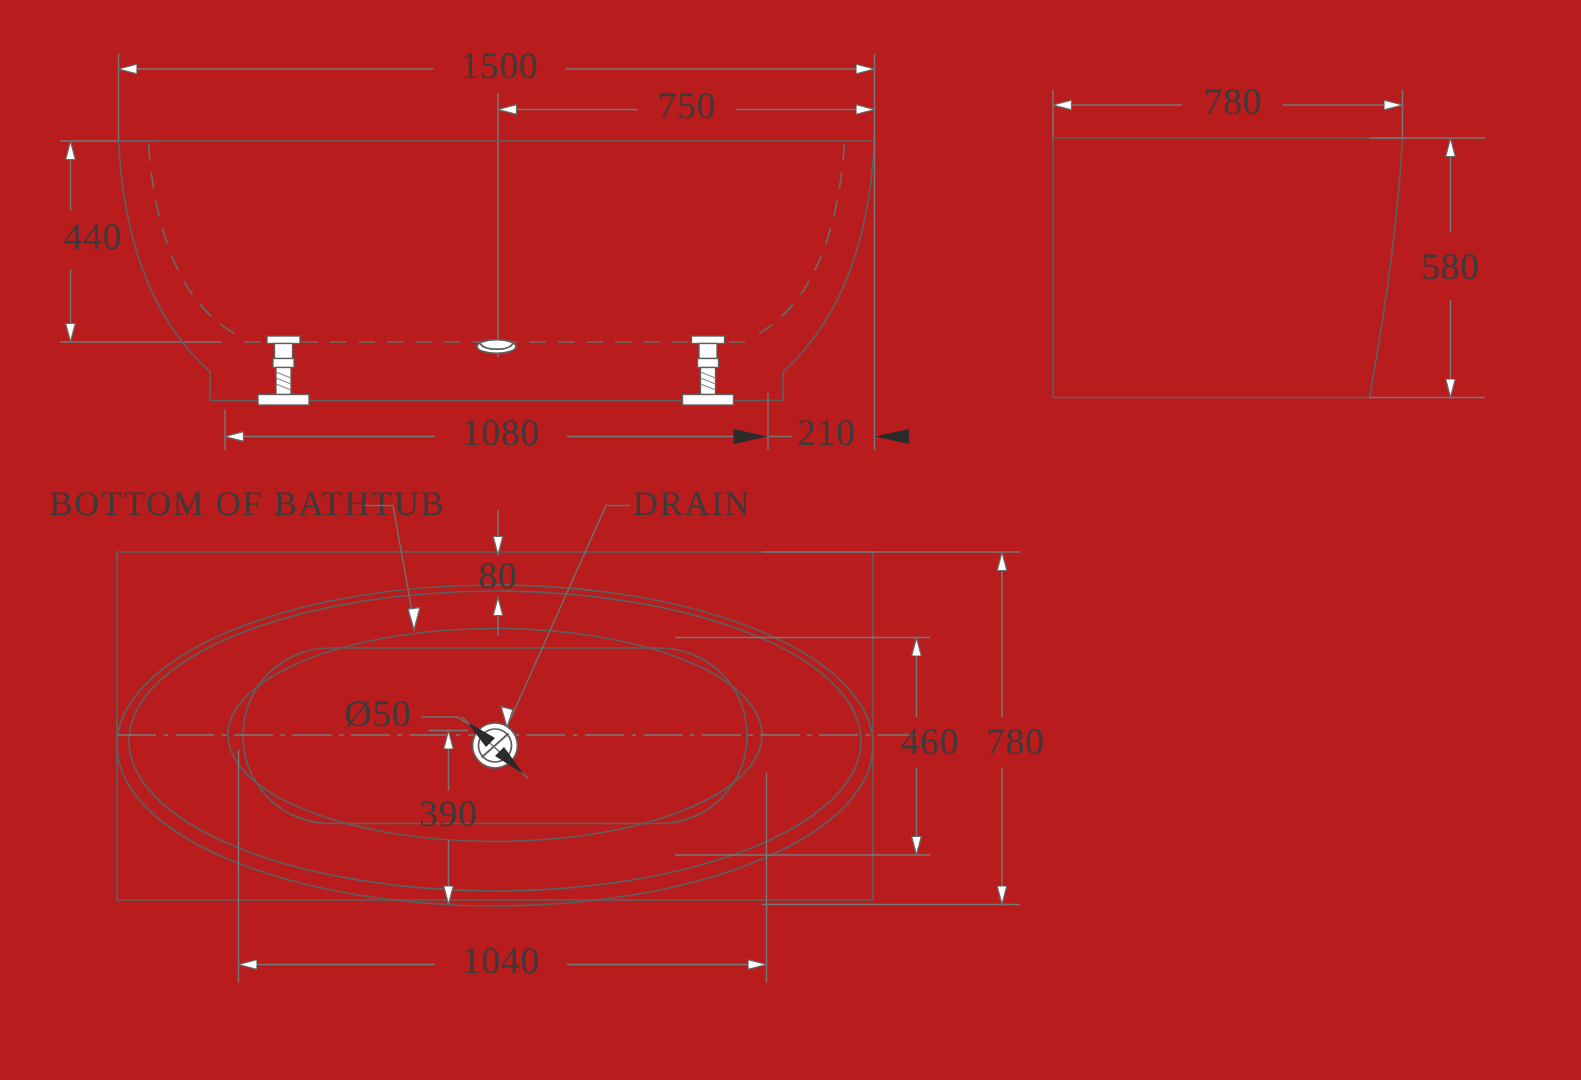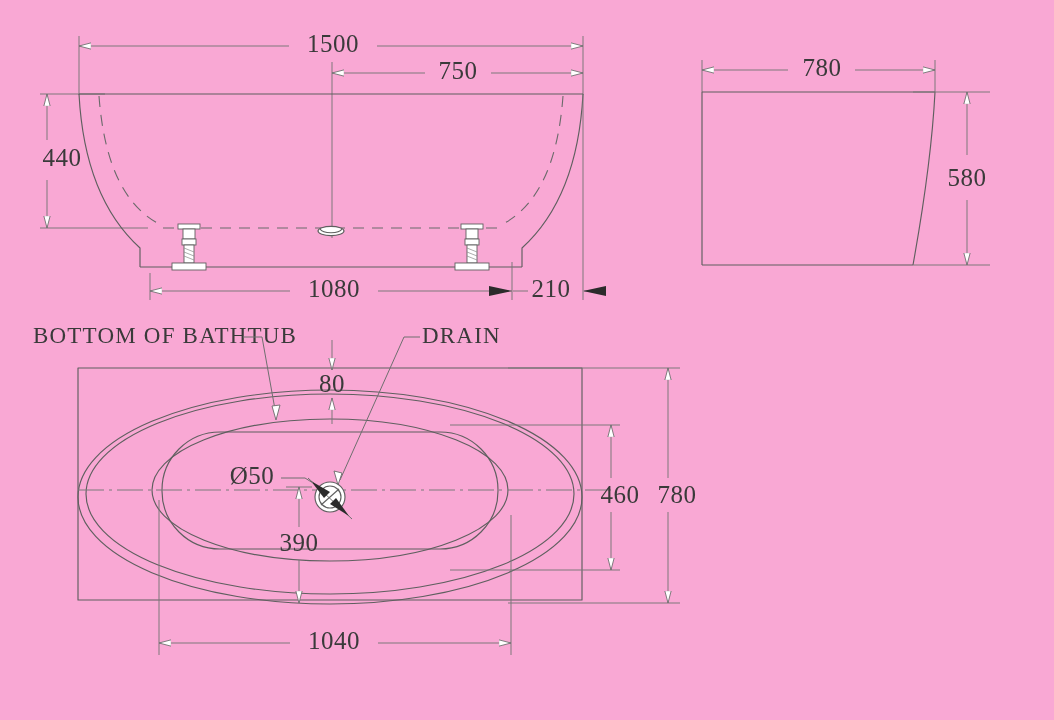--- a/index.html
+++ b/index.html
@@ -10,21 +10,21 @@
   body {
     width: 1054px;
     height: 720px;
     font-family: "Liberation Serif", serif;
     overflow: hidden;
   }
   #drawing-root {
     position: relative;
     width: 1054px;
     height: 720px;
-    background: #f9a8d4;
+    background: #b91c1c;
   }
   svg.sheet {
     position: absolute;
     top: 0;
     left: 0;
     width: 1054px;
     height: 720px;
     display: block;
   }
   .ln-thin {

